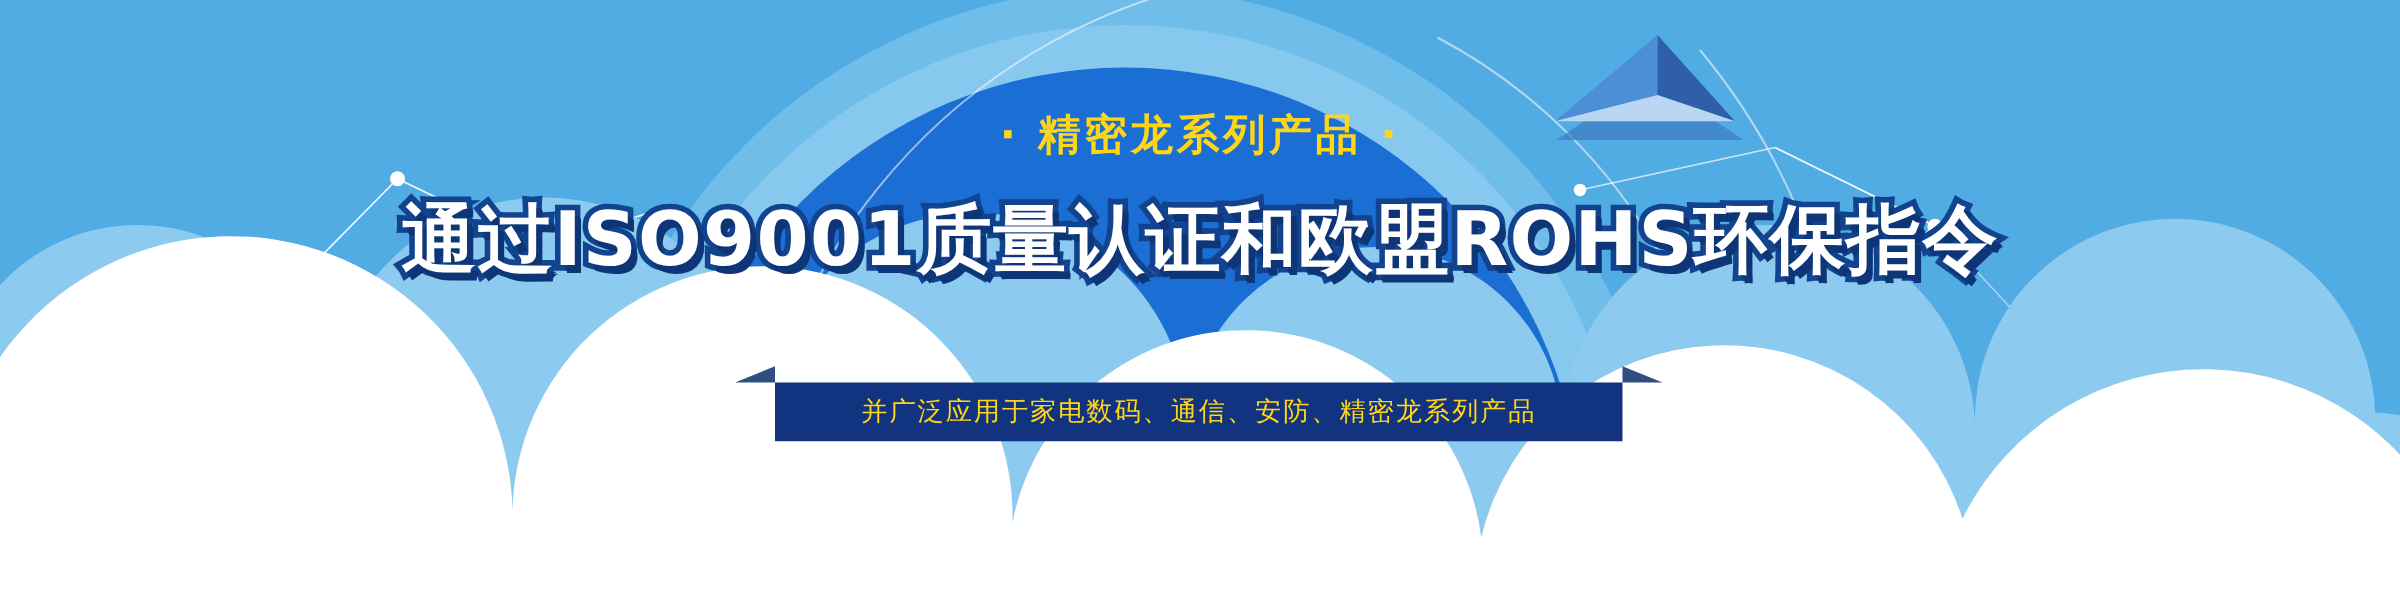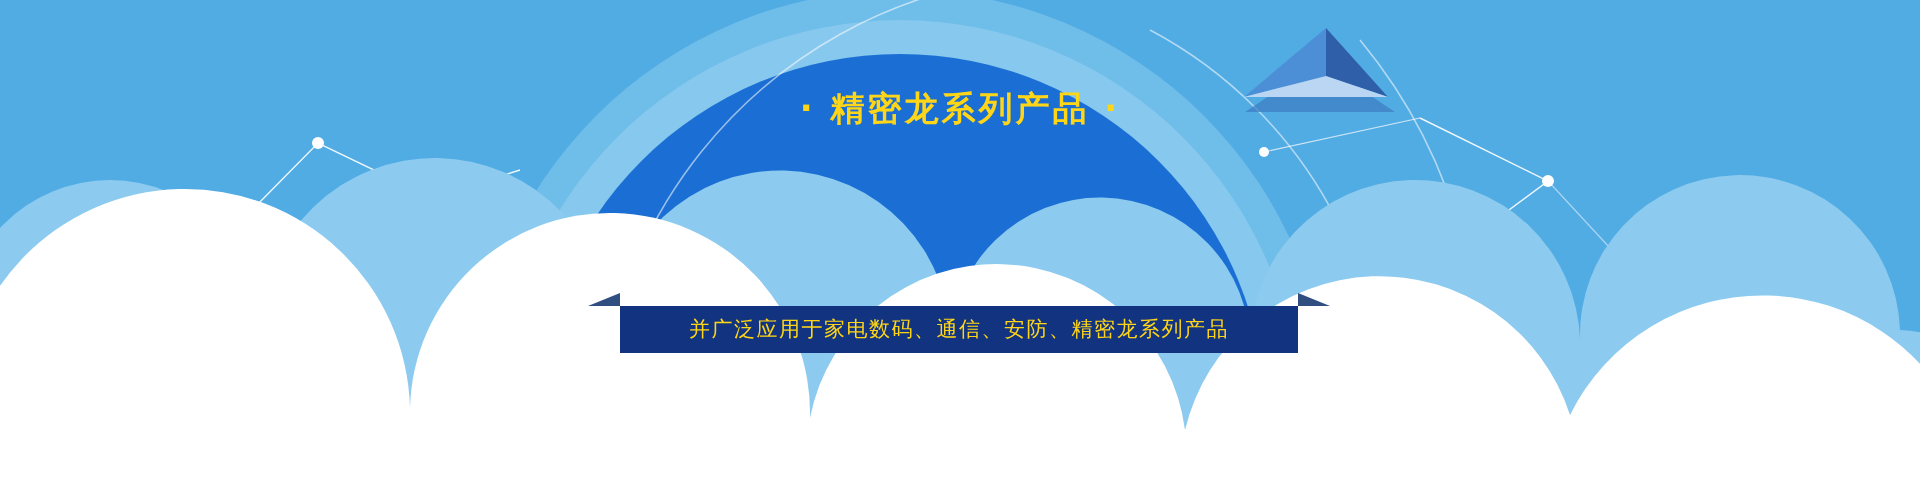--- a/index.html
+++ b/index.html
@@ -184,20 +184,23 @@
              A 190 190 0 0 1 1185 430
              A 200 200 0 0 1 1570 415
              A 215 215 0 0 1 1960 425
              L 1960 480 Z"></path>
   </svg>
 
   <div id="text-stack" class="layer">
 
     <div id="eyebrow">· 精密龙系列产品 ·</div>
 
+    <div id="headline-wrap">
+      <span id="headline">通过ISO9001质量认证和欧盟ROHS环保指令</span>
+    </div>
 
     <div id="ribbon">
       <div id="ribbon-fold-left"></div>
       <div id="ribbon-fold-right"></div>
       <div id="ribbon-body">
         <span id="ribbon-text">并广泛应用于家电数码、通信、安防、精密龙系列产品</span>
       </div>
     </div>
 
   </div>

